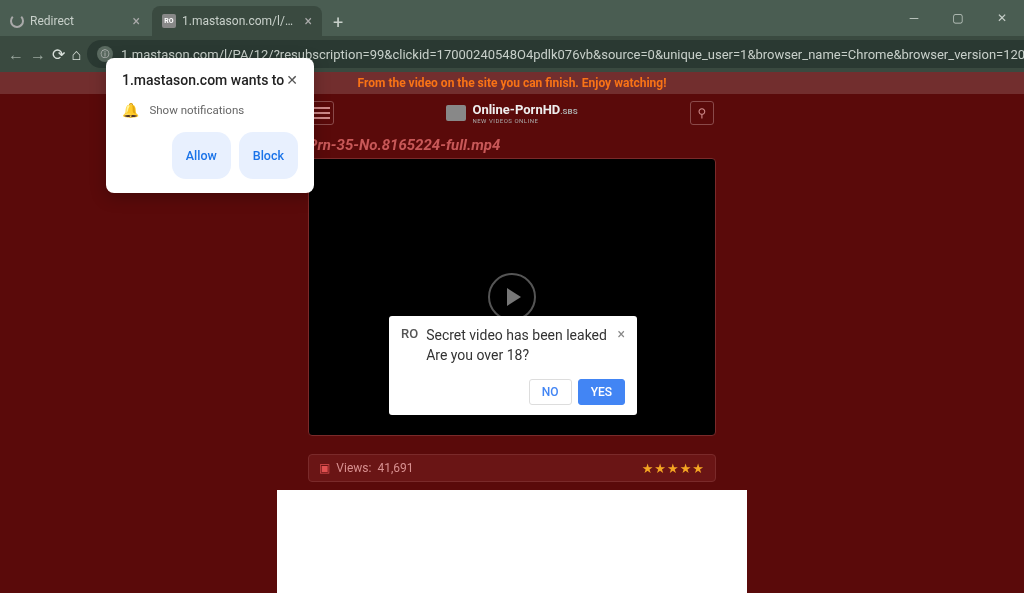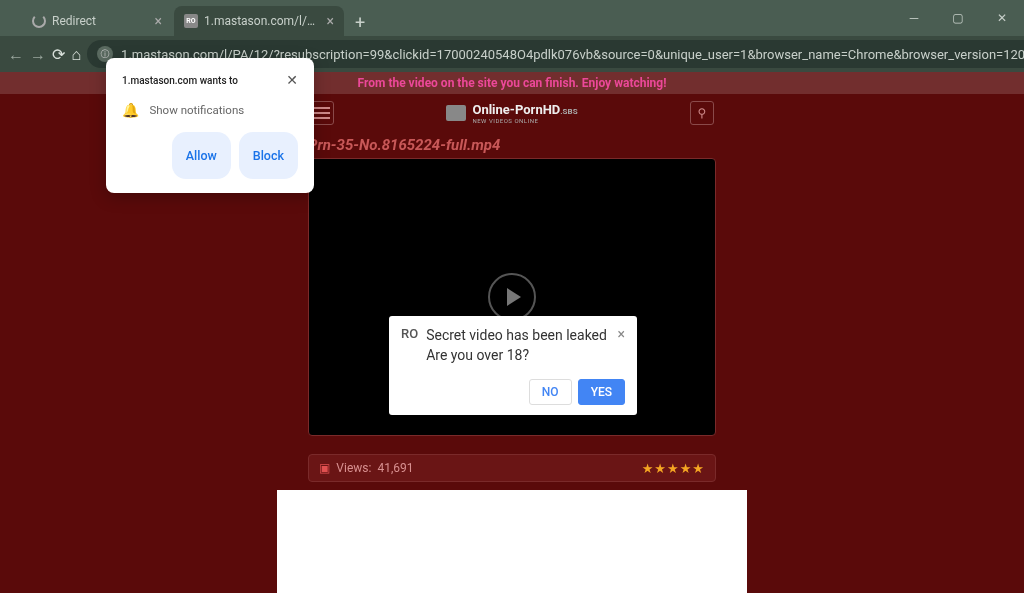--- a/index.html
+++ b/index.html
@@ -1,19 +1,19 @@
 <!DOCTYPE html>
 <html><head>
 <meta charset="utf-8">
 <style>
 * { margin: 0; padding: 0; box-sizing: border-box; font-family: -apple-system, BlinkMacSystemFont, "Segoe UI", Roboto, Arial, sans-serif; }
 body { width: 1024px; height: 593px; overflow: hidden; background: #2a3932; position: relative; }
 
 
-.titlebar { height: 36px; background: #4a5d52; display: flex; align-items: flex-end; padding-left: 22px; }
+.titlebar { height: 36px; background: #4a5d52; display: flex; align-items: flex-end; padding-left: 0; }
 .tab { display: flex; align-items: center; height: 30px; padding: 0 10px; border-radius: 8px 8px 0 0; margin-right: 2px; font-size: 12px; color: #c8d0ca; gap: 6px; position: relative; min-width: 150px; max-width: 170px; }
 .tab.active { background: #3a4a40; }
 .tab-favicon { width: 14px; height: 14px; display: flex; align-items: center; justify-content: center; }
 .tab-favicon.spin { border: 2px solid #aaa; border-top-color: transparent; border-radius: 50%; }
 .tab-favicon.ro { background: #888; color: #fff; font-size: 7px; font-weight: bold; border-radius: 2px; }
 .tab-title { flex: 1; white-space: nowrap; overflow: hidden; text-overflow: ellipsis; }
 .tab-close { font-size: 14px; color: #aaa; cursor: pointer; }
 .newtab { width: 28px; height: 28px; display: flex; align-items: center; justify-content: center; color: #c8d0ca; font-size: 18px; cursor: pointer; }
 .win-controls { margin-left: auto; display: flex; }
 .win-btn { width: 44px; height: 36px; display: flex; align-items: center; justify-content: center; color: #c8d0ca; font-size: 12px; }
@@ -21,21 +21,21 @@
 
 .toolbar { height: 36px; background: #3a4a40; display: flex; align-items: center; padding: 0 8px; gap: 6px; }
 .nav-btn { width: 28px; height: 28px; display: flex; align-items: center; justify-content: center; color: #9aa79e; border-radius: 50%; }
 .nav-btn.enabled { color: #d8e0da; }
 .urlbar { flex: 1; height: 28px; background: #2a3932; border-radius: 14px; display: flex; align-items: center; padding: 0 10px; gap: 8px; }
 .url-icon { width: 16px; height: 16px; background: #5a6a60; border-radius: 50%; display: flex; align-items: center; justify-content: center; font-size: 9px; color: #ccc; }
 .url-text { flex: 1; color: #c8d0ca; font-size: 13px; white-space: nowrap; overflow: hidden; text-overflow: ellipsis; }
 
 
 .page { position: absolute; top: 72px; left: 0; right: 0; bottom: 0; background: #5a0a0a; overflow: hidden; }
-.banner { height: 22px; background: rgba(255,255,255,0.15); text-align: center; font-size: 12px; font-weight: bold; color: #ec4899; line-height: 22px; }
+.banner { height: 22px; background: rgba(255,255,255,0.15); text-align: center; font-size: 12px; font-weight: bold; color: #f97316; line-height: 22px; }
 .site-header { height: 38px; display: flex; align-items: center; justify-content: center; gap: 140px; padding: 0 36px; position: relative; }
 .hamburger { width: 24px; height: 24px; display: flex; flex-direction: column; justify-content: center; gap: 3px; border: 1px solid #8a4a4a; border-radius: 3px; padding: 3px; position: absolute; left: 310px;}
 .hamburger span { height: 2px; background: #c88; }
 .logo { display: flex; align-items: center; gap: 6px; color: #eee; font-size: 13px; font-weight: bold; }
 .logo-icon { width: 20px; height: 16px; background: #888; border-radius: 2px; }
 .search-btn { width: 24px; height: 24px; border: 1px solid #8a4a4a; border-radius: 3px; display: flex; align-items: center; justify-content: center; color: #c88; font-size: 12px; position: absolute; right: 310px;}
 .video-area { margin: 0 auto; width: 408px; }
 .filename { color: #c85858; font-style: italic; font-weight: bold; font-size: 15px; padding: 4px 0; }
 .player { width: 408px; height: 278px; background: #000; border: 1px solid #7a2a2a; border-radius: 4px; position: relative; }
 .play-circle { position: absolute; top: 50%; left: 50%; width: 48px; height: 48px; margin: -24px 0 0 -24px; border: 2px solid #555; border-radius: 50%; display: flex; align-items: center; justify-content: center; }
@@ -56,21 +56,21 @@
 .ro-label { font-size: 13px; color: #555; font-weight: 500; }
 .modal-text { font-size: 14px; color: #333; line-height: 1.4; }
 .modal-close { margin-left: auto; color: #888; font-size: 14px; cursor: pointer; }
 .modal-btns { display: flex; justify-content: flex-end; gap: 6px; margin-top: 14px; }
 .modal-btn { padding: 5px 12px; font-size: 12px; border-radius: 3px; border: 1px solid #ddd; background: #fff; color: #4285f4; cursor: pointer; font-weight: 500; }
 .modal-btn.primary { background: #4285f4; color: #fff; border-color: #4285f4; }
 
 
 .notif-popup { position: absolute; top: 58px; left: 106px; width: 208px; background: #fff; border-radius: 8px; box-shadow: 0 4px 16px rgba(0,0,0,0.25); padding: 14px 16px; z-index: 100; }
 .notif-title-row { display: flex; align-items: center; }
-.notif-title { font-size: 10px; font-weight: 500; color: #222; }
+.notif-title { font-size: 14px; font-weight: 500; color: #222; }
 .notif-close { margin-left: auto; color: #555; font-size: 14px; cursor: pointer; }
 .notif-body { display: flex; align-items: center; gap: 10px; margin-top: 14px; }
 .bell-icon { color: #777; font-size: 14px; }
 .notif-text { font-size: 11.5px; color: #666; }
 .notif-btns { display: flex; justify-content: flex-end; gap: 8px; margin-top: 14px; }
 .notif-btn { padding: 16px 14px; font-size: 12.5px; border-radius: 14px; border: none; background: #e8f0fe; color: #1a73e8; cursor: pointer; font-weight: 500; }
 </style>
 </head>
 <body>
 

